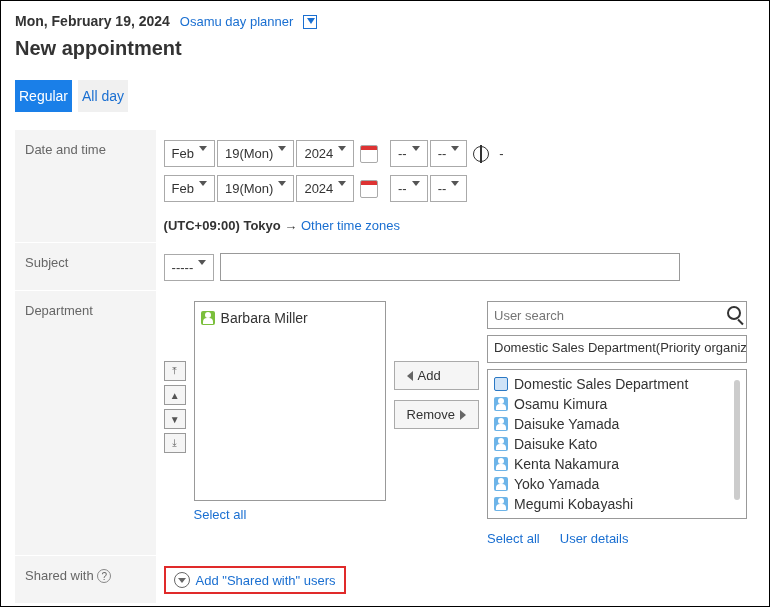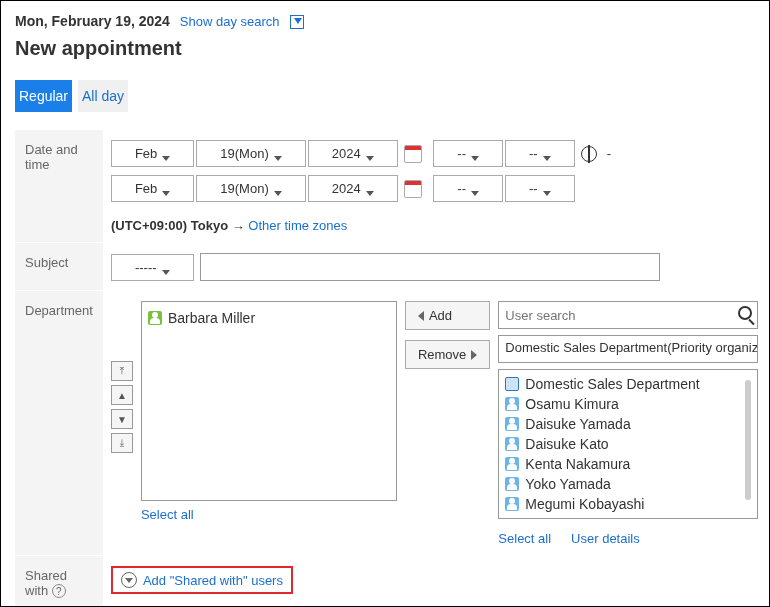--- a/index.html
+++ b/index.html
@@ -11,40 +11,40 @@
   .dl-icon { display: inline-block; width: 14px; height: 14px; border: 1px solid #1a6fd1; position: relative; vertical-align: middle; }
   .dl-icon::after { content:""; position:absolute; left:3px; top:2px; width:0;height:0;border-left:4px solid transparent;border-right:4px solid transparent;border-top:6px solid #1a6fd1; }
   h1.page-title { font-size: 20px; font-weight: bold; margin-bottom: 20px; }
   .tabs { display: flex; gap: 6px; margin-bottom: 18px; }
   .tab { padding: 8px 4px; background: #f0f0f0; color: #1a6fd1; cursor: pointer; font-size: 14px; }
   .tab.active { background: #1a7fe8; color: #fff; }
   .form-table { display: table; width: 100%; }
   .form-row { display: table-row; }
   .form-label { display: table-cell; width: 150px; background: #f4f4f4; padding: 12px 10px; color: #666; vertical-align: top; border-bottom: 1px solid #fff; font-size: 13px; }
   .form-field { display: table-cell; padding: 10px 8px; vertical-align: top; }
-  .sel { display:inline-flex; align-items:flex-end; border: 1px solid #aaa; padding: 5px 23px; font-size: 13px; background: #fff; cursor: pointer; }
+  .sel { display:inline-flex; align-items:flex-start; border: 1px solid #aaa; padding: 5px 7px; font-size: 13px; background: #fff; cursor: pointer; }
   .caret { margin-left:5px; width:0; height:0; border-left:4px solid transparent; border-right:4px solid transparent; border-top:5px solid #555; display:inline-block; }
   .cal-icon { display:inline-block; width:18px; height:18px; background: linear-gradient(#d33 0 25%, #fff 25% 100%); border:1px solid #aaa; border-radius:2px; position:relative; margin:0 4px; vertical-align:middle; }
   .globe-icon { display:inline-block; width:16px;height:16px;border:1.5px solid #333;border-radius:50%; position:relative; margin:0 4px; vertical-align:middle; }
   .globe-icon::after{content:"";position:absolute;left:6px;top:-2px;width:2px;height:18px;background:#333;}
   .dt-line { display:flex; align-items:center; gap:2px; margin-bottom:8px; flex-wrap:wrap; }
   .tz { font-size:13px; margin-top:16px; }
   .subject-row { display:flex; gap:6px; align-items:center; }
   .subject-input { flex:1; max-width:460px; height:28px; border:1px solid #999; padding:0 6px; }
   .attendee-area { display:flex; gap:8px; align-items:flex-start; }
   .mover-col { display:flex; flex-direction:column; gap:4px; margin-top:60px; }
   .mover-btn { width:22px; height:20px; border:1px solid #999; background:#f5f5f5; display:flex; align-items:center; justify-content:center; cursor:pointer; font-size:10px; color:#555; }
-  .listbox { width:256px; height:200px; border:1px solid #999; padding:6px; overflow:auto; background:#fff; }
+  .listbox { width:192px; height:200px; border:1px solid #999; padding:6px; overflow:auto; background:#fff; }
   .listitem { display:flex; align-items:center; gap:6px; padding:2px 0; font-size:14px; }
   .person-icon { width:14px;height:14px; display:inline-block; background:#6db4e8; border-radius:2px; position:relative; }
   .person-icon::before { content:""; position:absolute; left:4px; top:1px; width:6px;height:6px;border-radius:50%;background:#fff; }
   .person-icon::after { content:""; position:absolute; left:2px; top:7px; width:10px;height:6px;border-radius:4px 4px 0 0;background:#fff; }
   .person-icon.green { background:#7bbf3c; }
   .org-icon { width:14px;height:14px;display:inline-block;border:1px solid #2a78c4;background:#cfe3f7;border-radius:2px;}
-  .addremove-col { display:flex; flex-direction:column; gap:10px; }
+  .addremove-col { display:flex; flex-direction:column; gap:10px; margin-top:60px; }
   .ar-btn { border:1px solid #aaa; background:#f5f5f5; padding:6px 12px; font-size:13px; cursor:pointer; display:flex; align-items:center; gap:5px; }
   .right-col { display:flex; flex-direction:column; gap:6px; width:260px; }
   .search-wrap { position:relative; }
   .search-input { width:100%; height:28px; border:1px solid #999; padding:0 28px 0 6px; font-size:13px; color:#888; }
   .mag { position:absolute; right:6px; top:5px; width:14px;height:14px;border:2px solid #333;border-radius:50%;}
   .mag::after{content:"";position:absolute;right:-5px;bottom:-5px;width:7px;height:2px;background:#333;transform:rotate(45deg);}
   .org-sel { width:100%; height:28px; border:1px solid #999; padding:4px 6px; font-size:13px; overflow:hidden; white-space:nowrap; }
   .scroll-hint { position:absolute; right:6px; top:10px; width:6px; height:120px; background:#ccc; border-radius:3px; }
   .right-list { position:relative; width:100%; height:150px; border:1px solid #999; padding:4px 6px; overflow:hidden; background:#fff; }
   .bottom-links { display:flex; gap:20px; margin-top:6px; font-size:13px; }
@@ -57,21 +57,21 @@
   .tri-left { width:0;height:0;border-top:5px solid transparent;border-bottom:5px solid transparent;border-right:6px solid #666;display:inline-block;}
   .tri-right { width:0;height:0;border-top:5px solid transparent;border-bottom:5px solid transparent;border-left:6px solid #666;display:inline-block;}
 </style>
 </head>
 <body>
 
 <div class="frame">
 
   <div class="top-row">
     <span class="date-label">Mon, February 19, 2024</span>
-    <a class="link">Show day search</a>
+    <a class="link">Osamu day planner</a>
     <span class="dl-icon"></span>
   </div>
 
   <h1 class="page-title">New appointment</h1>
 
   <div class="tabs">
     <div class="tab active">Regular</div>
     <div class="tab">All day</div>
   </div>
 

